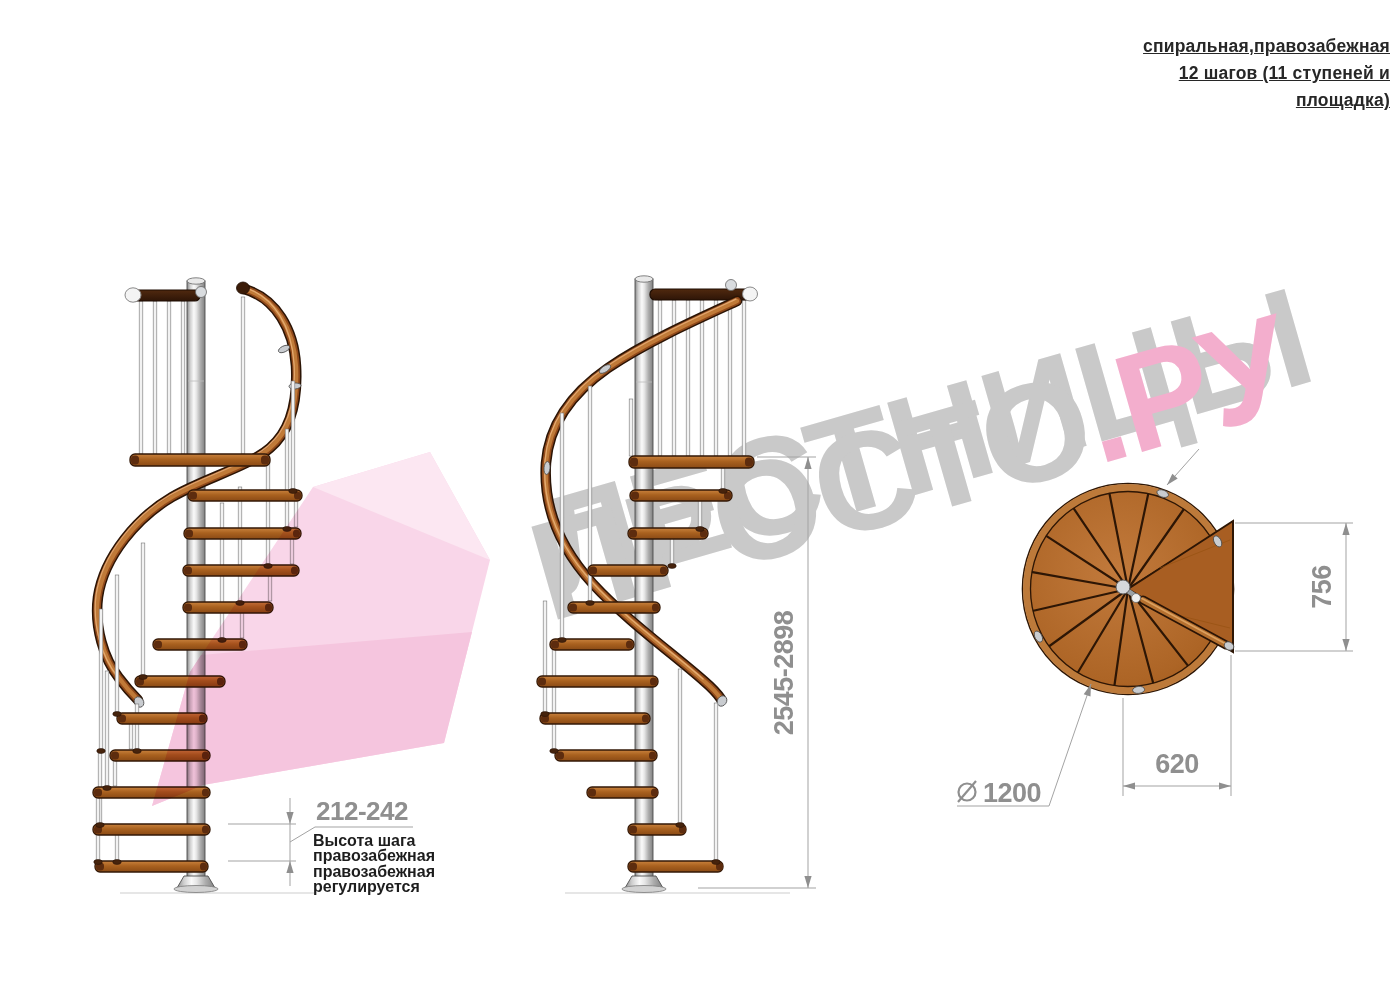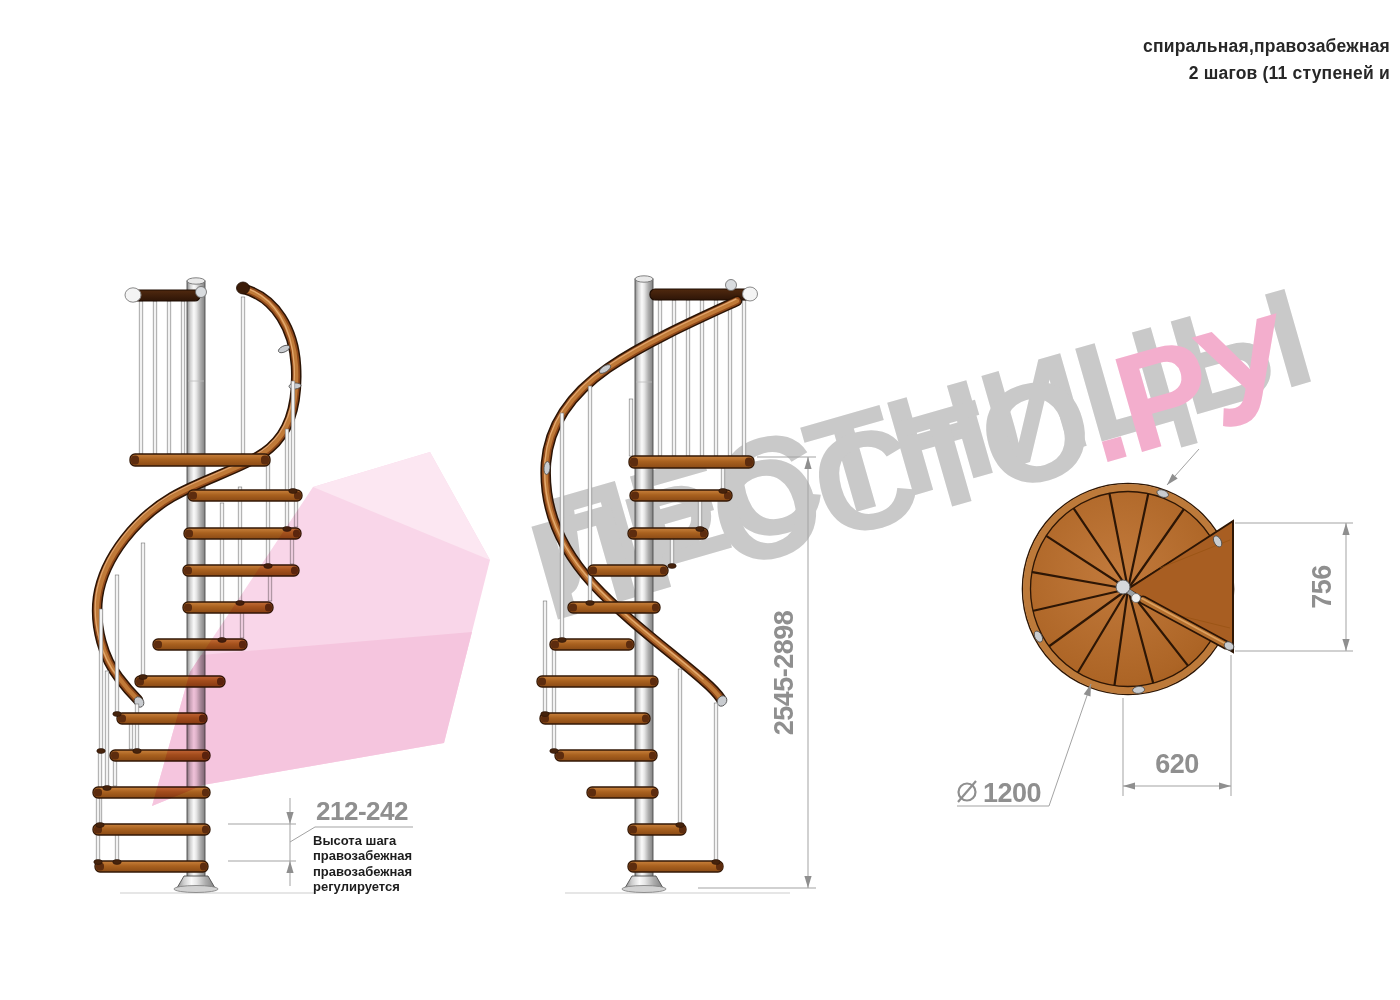--- a/index.html
+++ b/index.html
@@ -1,21 +1,21 @@
 <!DOCTYPE html>
 <html><head>
 <meta charset="utf-8">
 <style>
   html,body{margin:0;padding:0;background:#fff;}
   #stage{position:relative;width:1400px;height:1000px;background:#fff;overflow:hidden;
          font-family:"Liberation Sans",sans-serif;}
   #stage svg{position:absolute;left:0;top:0;}
   .hdr{position:absolute;top:33px;right:10px;text-align:right;font-size:17.5px;line-height:27px;
-       font-weight:600;color:#272727;letter-spacing:.2px;}
-  .note{position:absolute;left:313px;top:833px;font-size:13px;line-height:15.3px;
+       font-weight:600;color:#272727;letter-spacing:.2px;text-decoration:underline;}
+  .note{position:absolute;left:313px;top:833px;font-size:16px;line-height:15.3px;
         font-weight:700;color:#1d1d1d;}
   .hdr div,.note div{white-space:nowrap;}
 
   .wm{font-size:140px;font-weight:bold;letter-spacing:-3px;}
   .dimtext{font-weight:bold;font-size:27px;fill:#8f8f8f;letter-spacing:-.5px;}
   .dimtext-s{font-weight:bold;font-size:26px;fill:#8f8f8f;letter-spacing:-.5px;}
   .dimline{stroke:#a3a3a3;stroke-width:1;fill:none;}
   .arrow{fill:#8f8f8f;}
   .seam{stroke:#bdbdbd;stroke-width:.8;}
   .step{fill:url(#gwood);stroke:#331807;stroke-width:1.3;}
@@ -446,21 +446,22 @@
 
     <g>
       <line class="dimline" x1="1199" y1="449" x2="1167" y2="485"></line>
       <use href="#arr" class="arrow" transform="translate(1167,485) rotate(132)"></use>
     </g>
   </g>
 </svg>
 
 <div class="hdr">
   <div>спиральная,правозабежная</div>
-  <div>2 шагов (11 ступеней и</div>
+  <div>12 шагов (11 ступеней и</div>
+  <div>площадка)</div>
 </div>
 
 <div class="note">
   <div>Высота шага</div>
   <div>правозабежная</div>
   <div>правозабежная</div>
   <div>регулируется</div>
 </div>
 
 </div>

